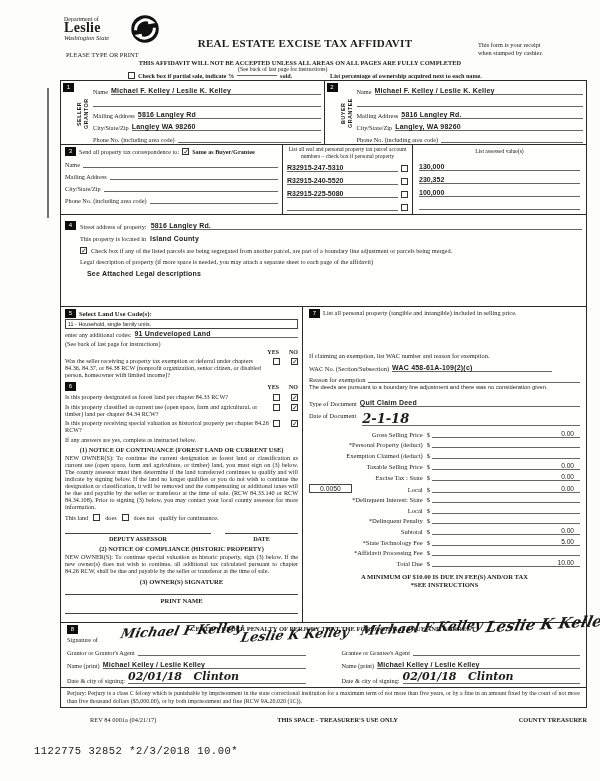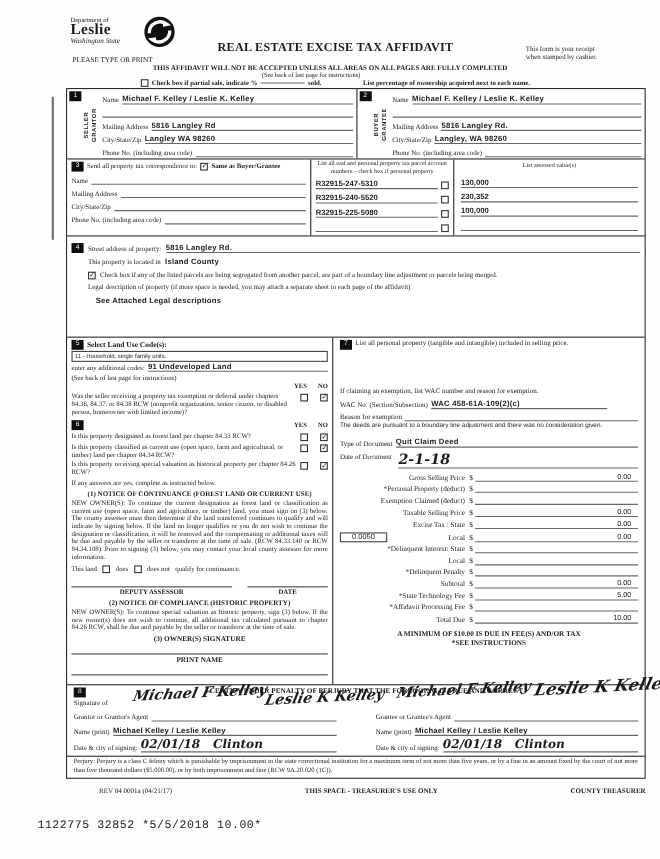--- a/index.html
+++ b/index.html
@@ -488,13 +488,13 @@
   </div>
 
   <div class="perjury">Perjury: Perjury is a class C felony which is punishable by imprisonment in the state correctional institution for a maximum term of not more than five years, or by a fine in an amount fixed by the court of not more than five thousand dollars ($5,000.00), or by both imprisonment and fine (RCW 9A.20.020 (1C)).</div>
 </div>
 
 <div class="foot">
   <span class="f1">REV 84 0001a (04/21/17)</span>
   <span class="b">THIS SPACE - TREASURER'S USE ONLY</span>
   <span class="b">COUNTY TREASURER</span>
 </div>
-<div class="stamp">1122775 32852 *5/5/2018 10.00*</div>
+<div class="stamp">1122775 32852 *2/3/2018 10.00*</div>
 
 </body></html>

